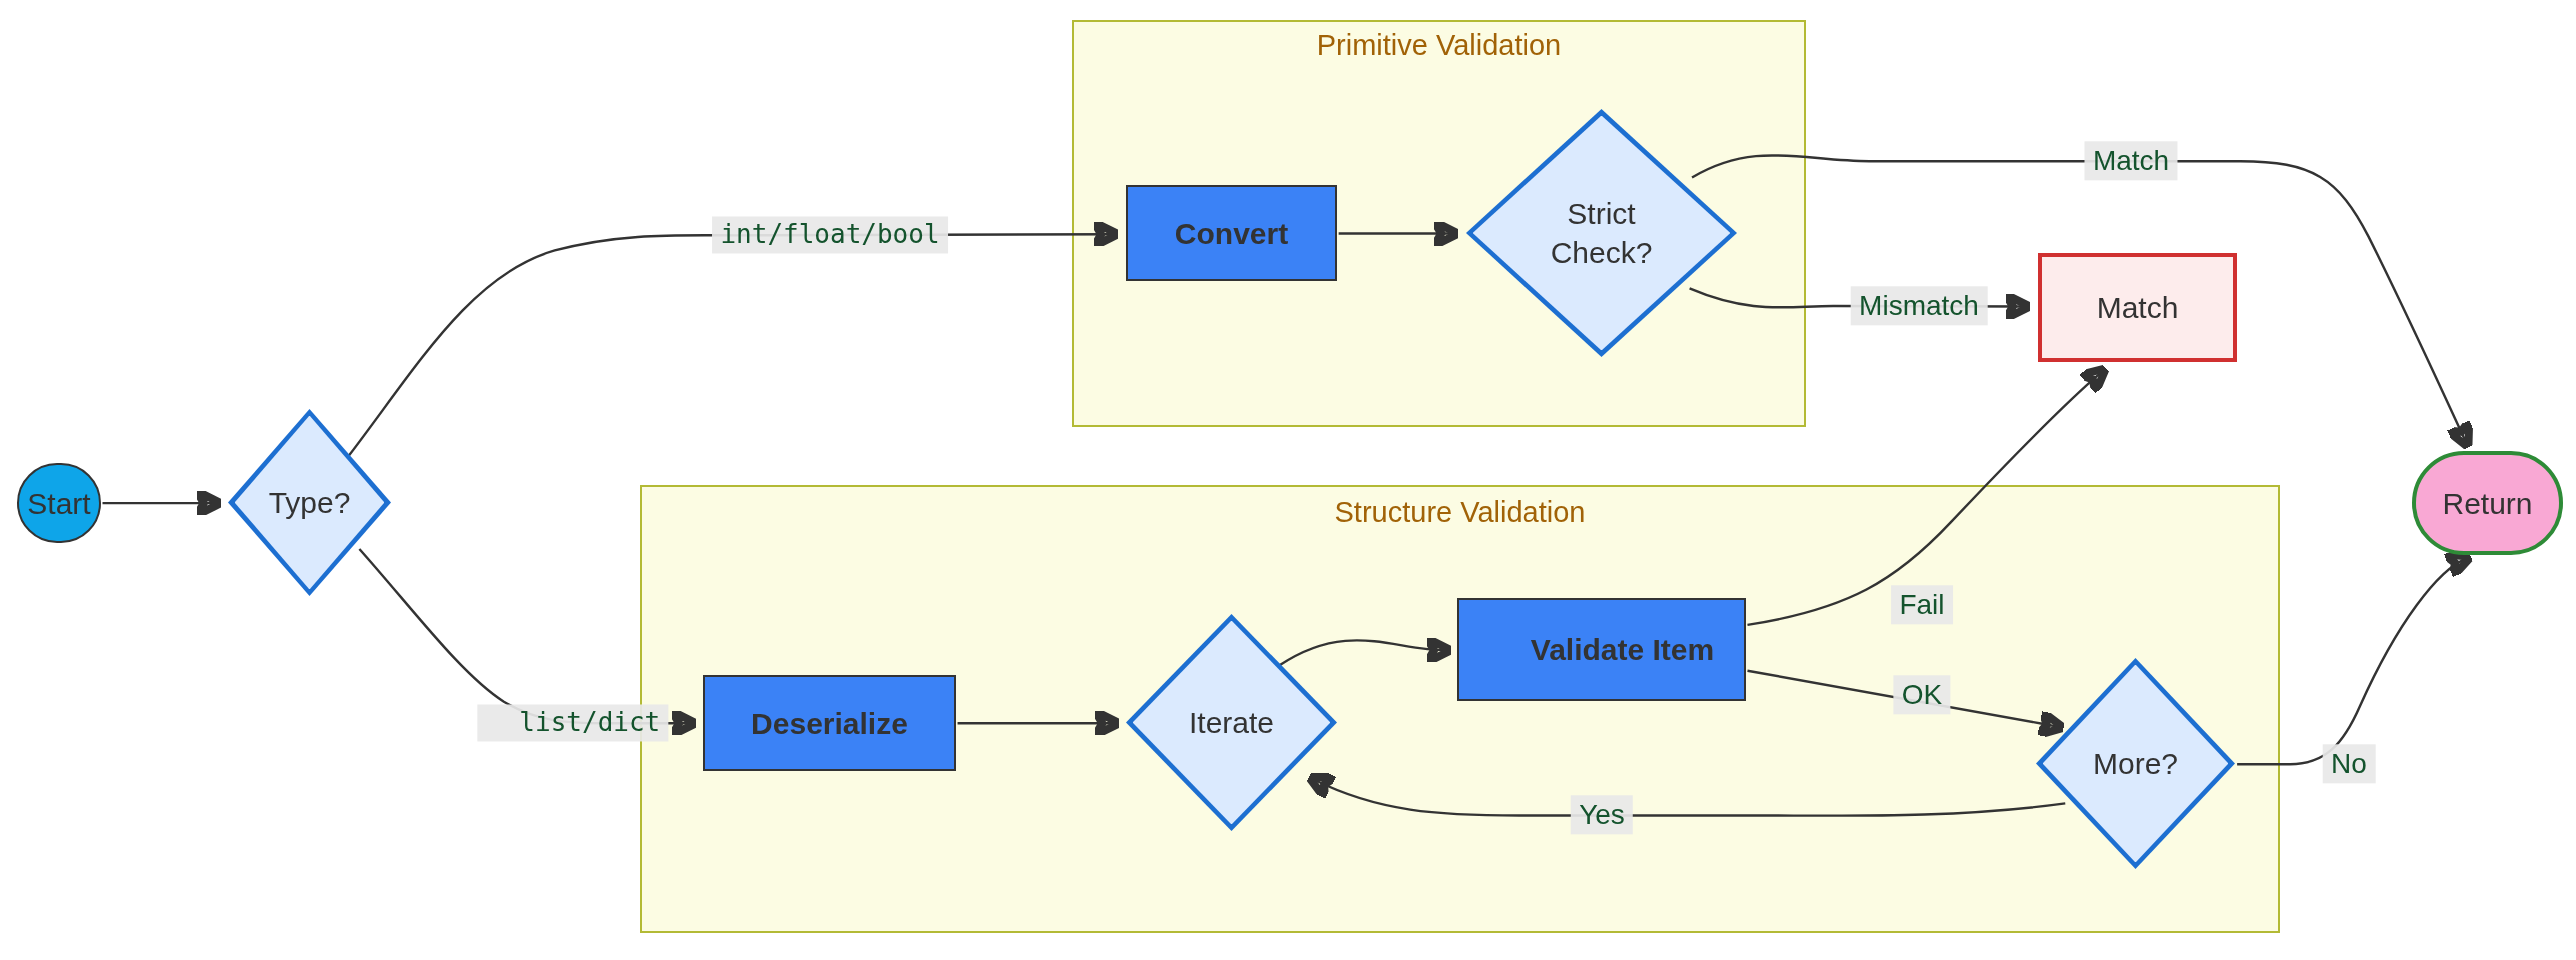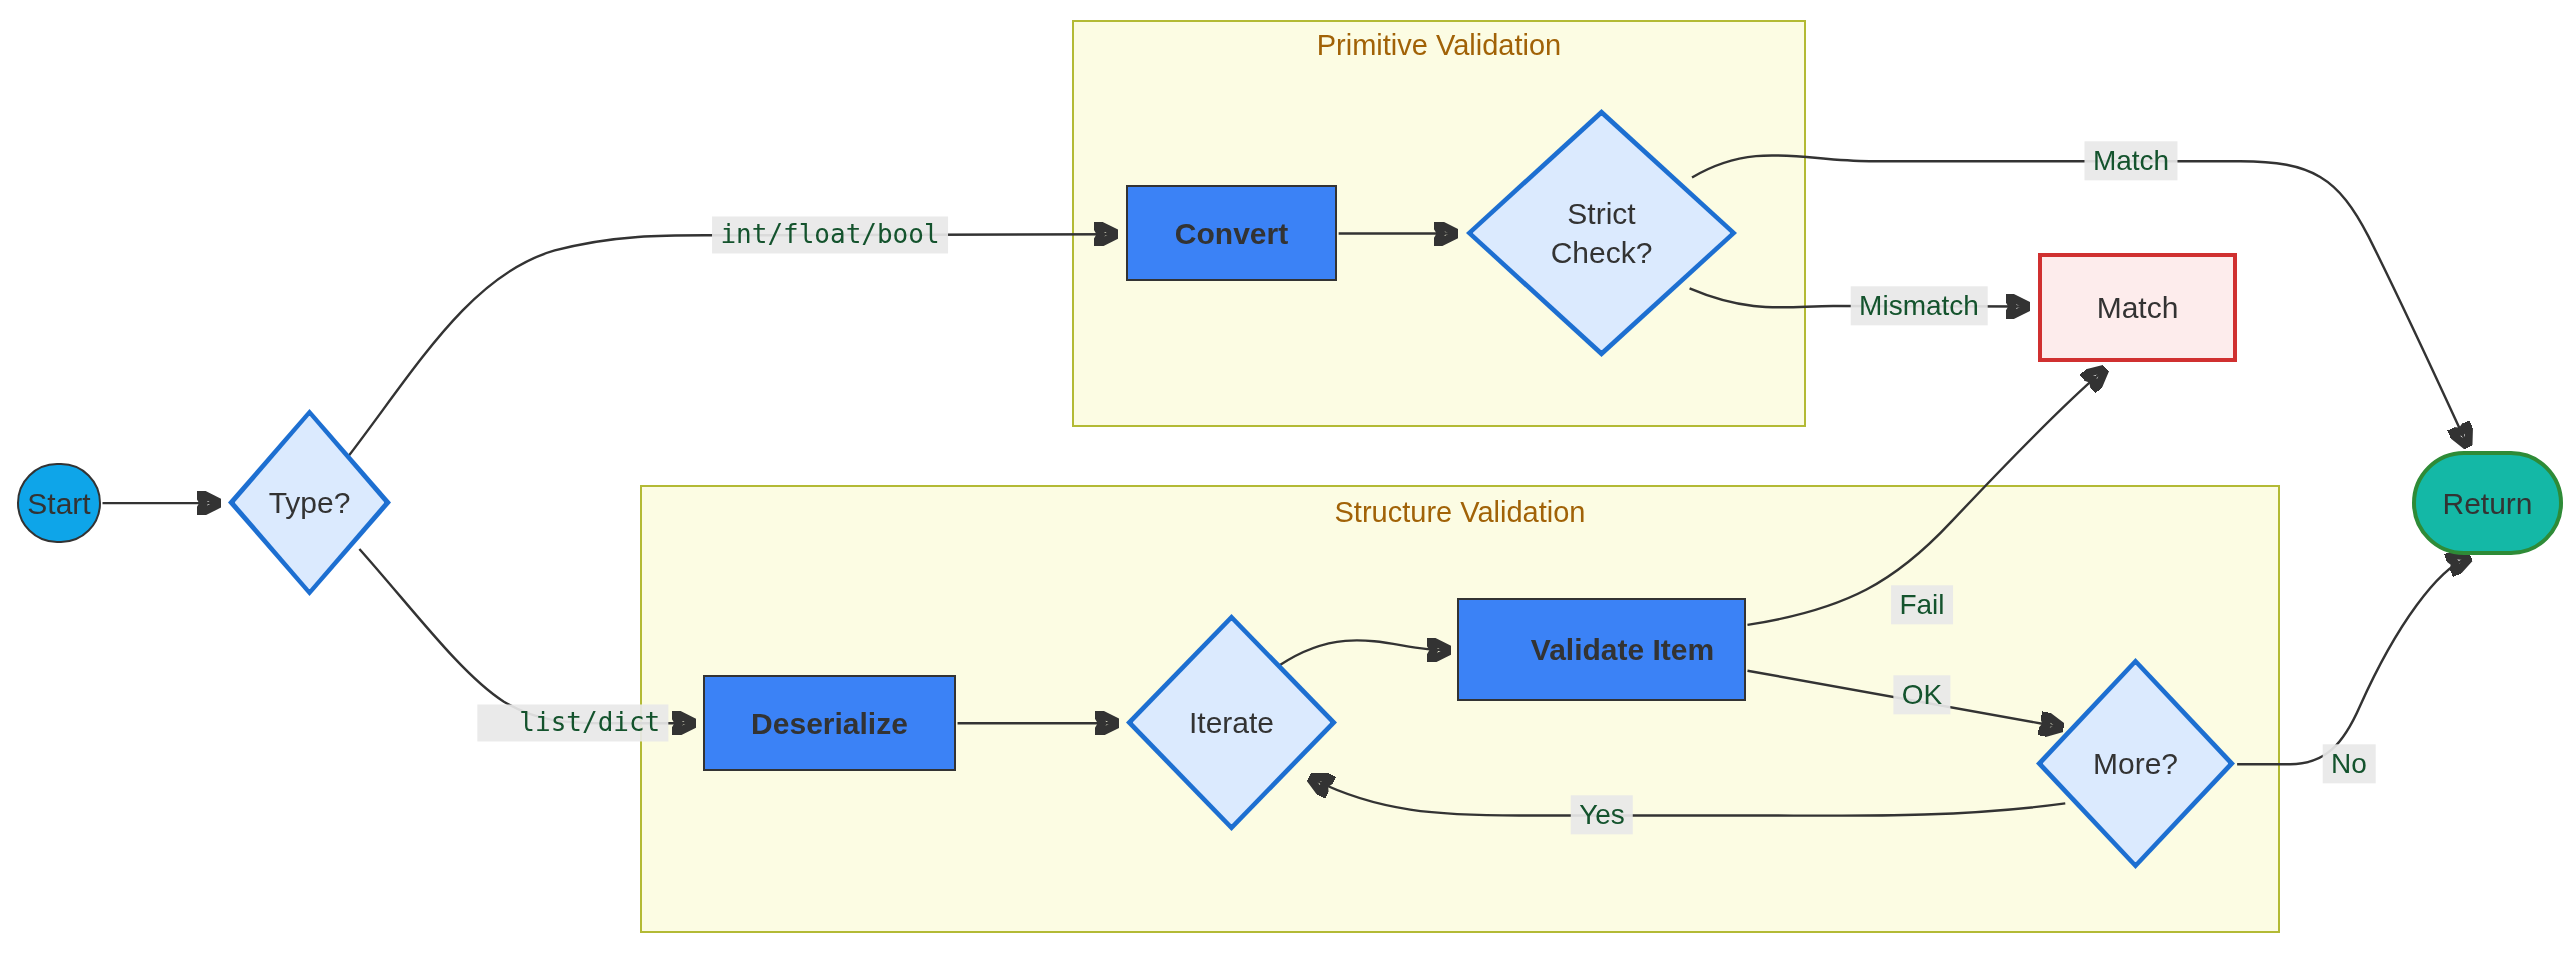--- a/index.html
+++ b/index.html
@@ -16,21 +16,21 @@
   .lbl{position:absolute;transform:translate(-50%,-50%);z-index:4;
        background:rgba(232,232,232,0.92);color:#14532d;font-size:28px;
        padding:3.6px 8.4px;white-space:nowrap;line-height:1.15;}
   .lbl-mono{font-family:"DejaVu Sans Mono",monospace;font-size:26px;}
   
   .node{position:absolute;z-index:5;box-sizing:border-box;display:flex;align-items:center;justify-content:center;}
   .node-label{font-size:30px;color:#333;text-align:center;line-height:1.3;z-index:2;}
   .proc{background:#3b82f6;border:2.4px solid #333333;font-weight:bold;}
   .err{background:#fdecec;border:4.2px solid #d03030;}
   .stadium{background:#0ea5e9;border:2.4px solid #333333;border-radius:602px;}
-  .stadium-green{background:#14b8a6;border:4.8px solid #2e8b37;border-radius:602px;}
+  .stadium-green{background:#f9a8d4;border:4.8px solid #2e8b37;border-radius:602px;}
   .diamond{background:none;}
   .diamond .d-border,.diamond .d-fill{position:absolute;
        clip-path:polygon(50% 0,100% 50%,50% 100%,0 50%);}
   .diamond .d-border{inset:0;background:#1d6fd1;}
   .diamond .d-fill{inset:6.6px;background:#dbeafe;}
   .diamond .node-label{position:relative;}
 </style>
 </head>
 <body>
 

